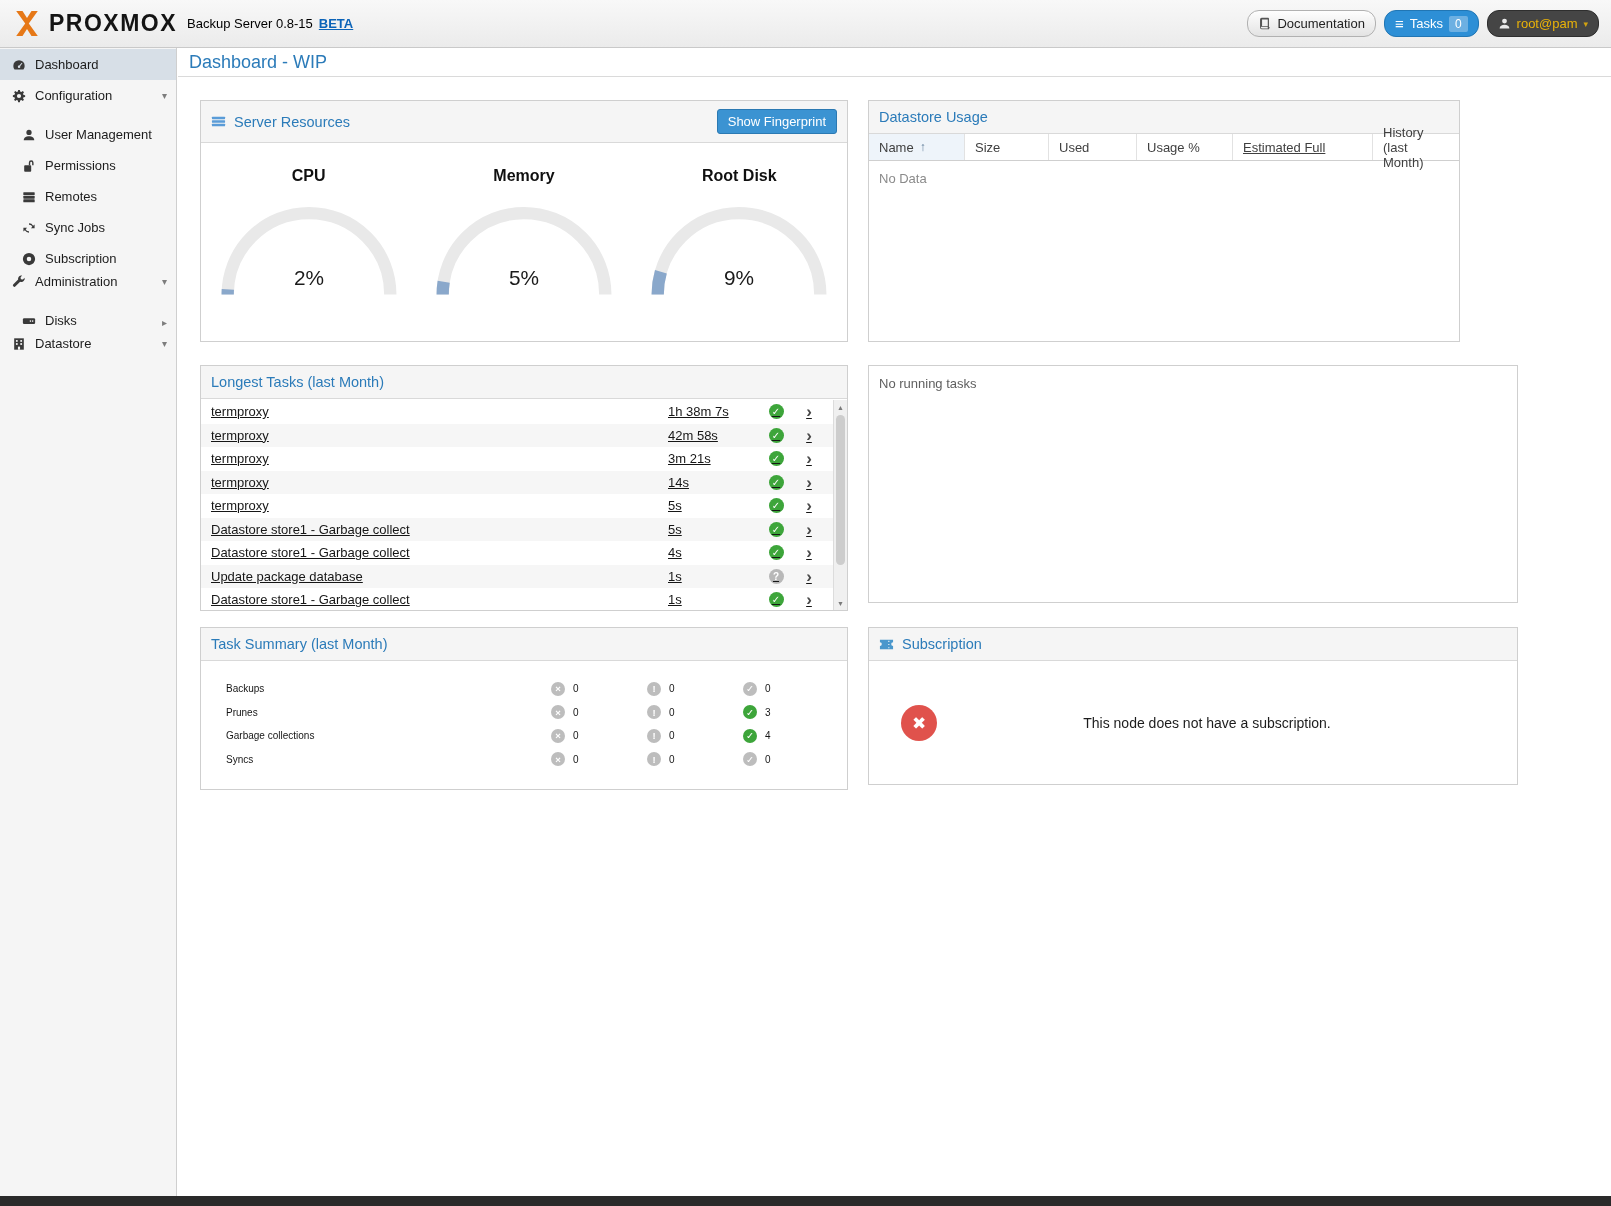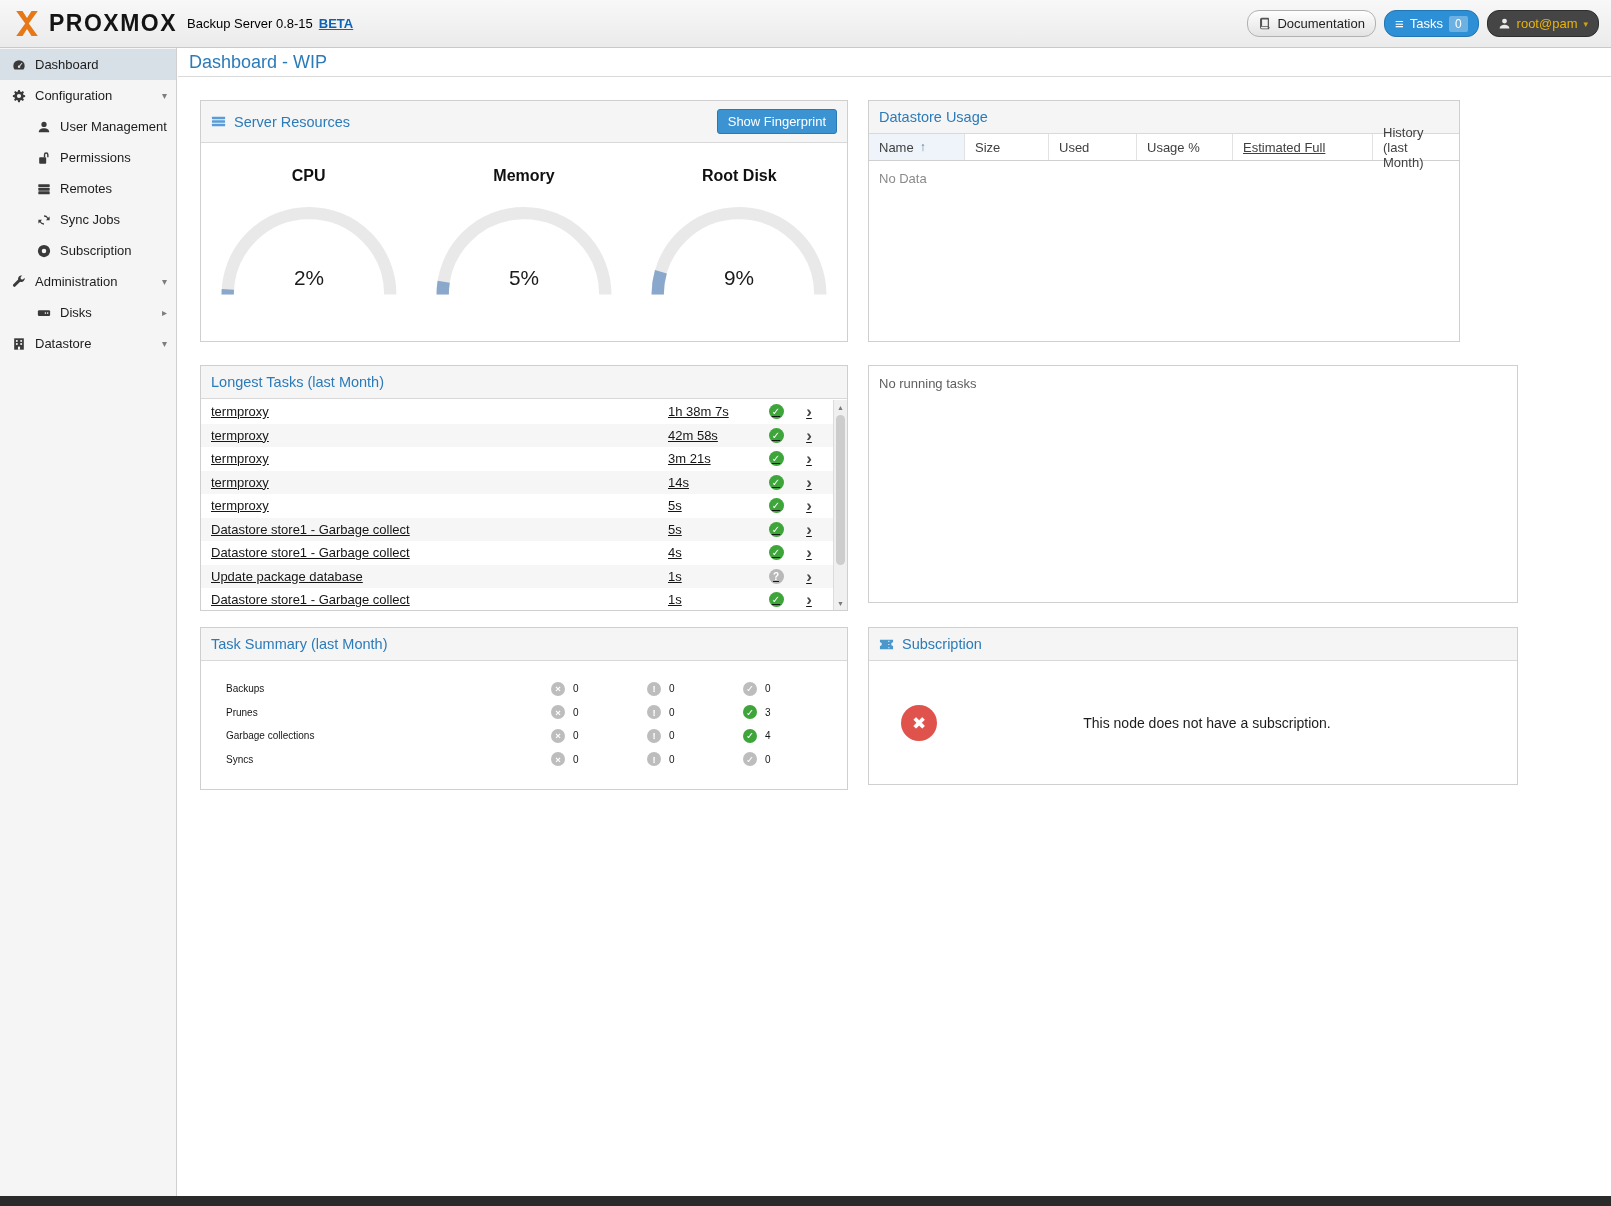--- a/index.html
+++ b/index.html
@@ -23,21 +23,21 @@
   .btn-dark { background:#454545; border:1px solid #2e2e2e; color:#eab308; }
   .small-caret { font-size:9px; opacity:.85; }
   .hdr-ico svg { width:13px; height:13px; display:block; }
   .tasks-lines { font-size:15px; line-height:1; }
 
   
   #sidebar { position:absolute; top:48px; left:0; width:177px; bottom:10px;
     background:#f5f5f5; border-right:1px solid #cfcfcf; padding-top:1px; }
   .nav-item { position:relative; height:31px; display:flex; align-items:center; gap:9px;
     padding-left:11px; font-size:13px; color:#1c1c1c; cursor:pointer; }
-  .nav-item.child { padding-left:36px; }
+  .nav-item.child { padding-left:21px;align-items:flex-end; }
   .nav-item.selected { background:#d7dfe7; }
   .nav-icon { width:15px; display:inline-flex; justify-content:center; }
   .nav-icon svg { width:14px; height:14px; fill:#3a3a3a; }
   .nav-caret { position:absolute; right:9px; color:#7d7d7d; font-size:10px; }
 
   
   #content { position:absolute; top:48px; left:178px; right:0; bottom:10px; background:#fff; }
   .page-titlebar { height:29px; display:flex; align-items:center; padding-left:11px; border-bottom:1px solid #dadada; }
   .page-title { color:#2b7bb9; font-size:18px; }
 

